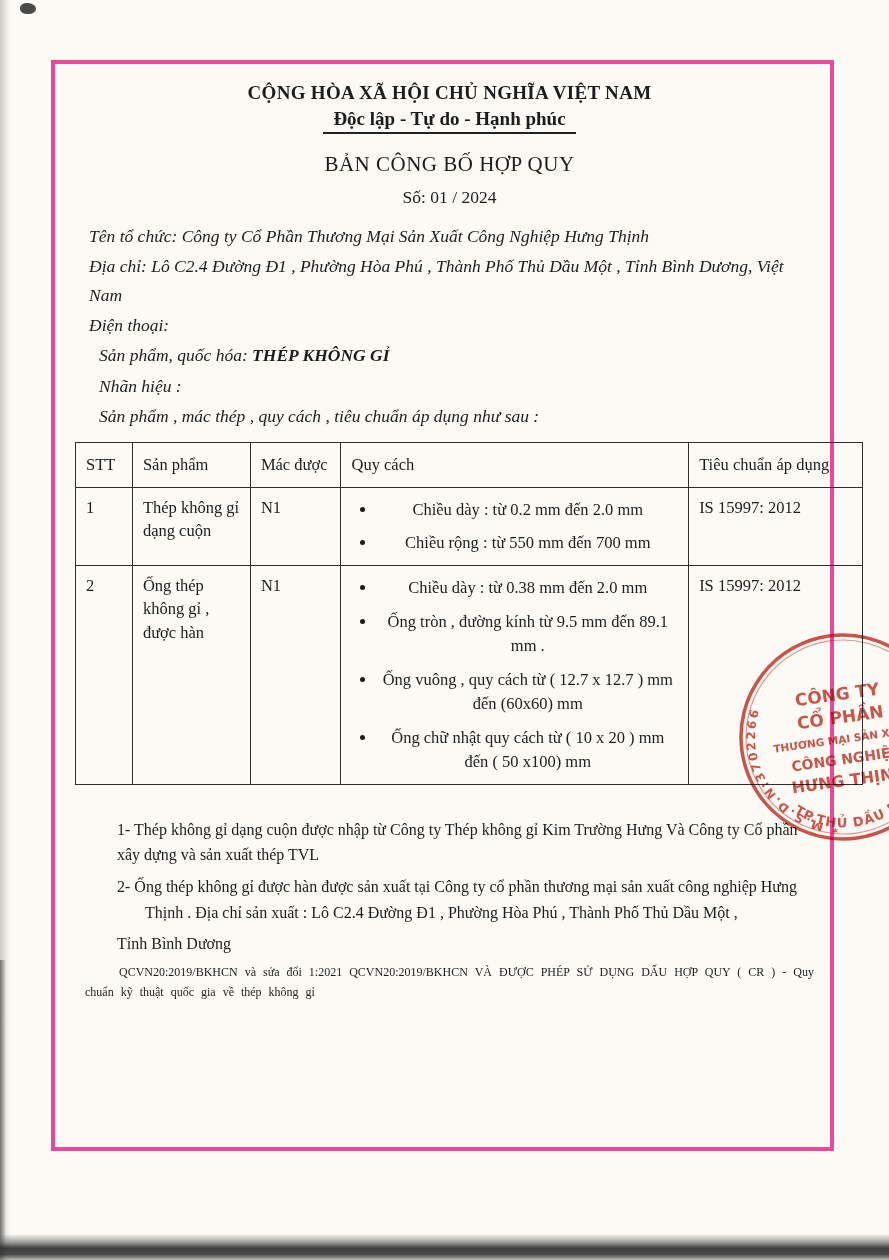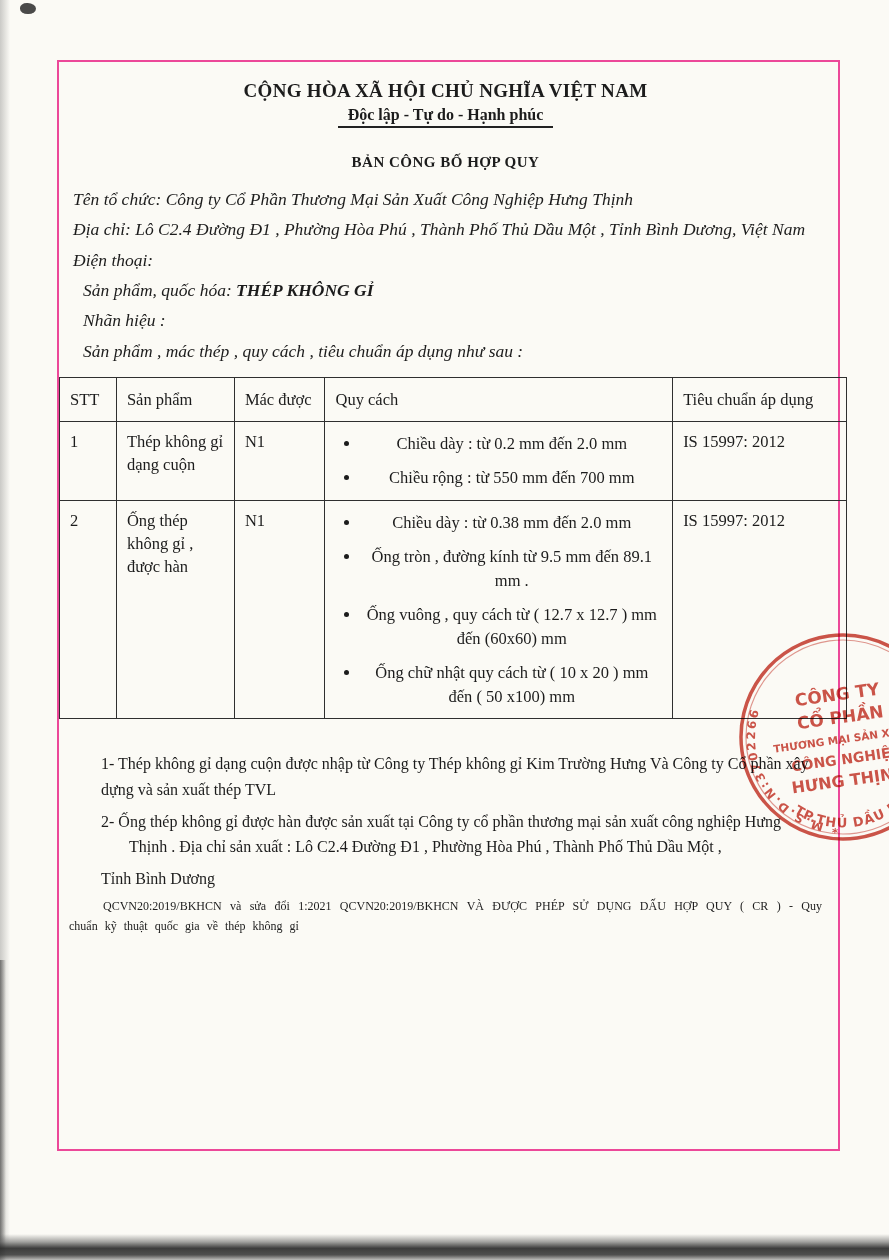--- a/index.html
+++ b/index.html
@@ -3,29 +3,29 @@
 <meta charset="utf-8">
 <style>
   html,body{margin:0;padding:0;}
   body{
     width:889px;height:1260px;position:relative;overflow:hidden;
     background:#fbfaf5;
     font-family:"Liberation Serif", serif;
     color:#1c1c1c;
   }
   .frame{
-    position:absolute;left:57px;top:60px;width:783px;height:1091px;
-    border:2px solid #ec4899;box-sizing:border-box;
-    padding:14px 6px 10px 0;
+    position:absolute;left:51px;top:60px;width:783px;height:1091px;
+    border:4px solid #ec4899;box-sizing:border-box;
+    padding:14px 6px 10px 20px;
   }
   .center{text-align:center;}
   .nat-line1{font-size:19px;font-weight:bold;letter-spacing:.3px;margin-top:4px;}
-  .nat-line2{font-size:16px;font-weight:bold;margin-top:4px;}
+  .nat-line2{font-size:19px;font-weight:bold;margin-top:4px;}
   .nat-line2 span{display:inline-block;border-bottom:2px solid #222;padding:0 10px 2px 10px;}
-  .doc-title{font-size:15px;font-weight:bold;letter-spacing:.5px;margin-top:26px;}
+  .doc-title{font-size:21px;font-weight:normal;letter-spacing:.5px;margin-top:18px;}
   .doc-number{font-size:17.5px;margin-top:10px;}
   .intro{margin:14px 14px 0 14px;font-size:17.5px;line-height:1.62;}
   .intro p{margin:0 0 2px 0;font-style:italic;}
   .indent{padding-left:10px;}
   .bold{font-weight:bold;}
   table.spec{
     border-collapse:collapse;width:788px;margin:12px auto 0 auto;
     font-size:16.5px;
   }
   table.spec th, table.spec td{
@@ -82,20 +82,21 @@
 <body>
 
 <div class="frame">
 
   <div class="center nat-line1">CỘNG HÒA XÃ HỘI CHỦ NGHĨA VIỆT NAM</div>
   <div class="center nat-line2">
     <span>Độc lập - Tự do - Hạnh phúc</span>
   </div>
 
   <div class="center doc-title">BẢN CÔNG BỐ HỢP QUY</div>
+  <div class="center doc-number">Số: 01 / 2024</div>
 
   <div class="intro">
     <p>Tên tổ chức: Công ty Cổ Phần Thương Mại Sản Xuất Công Nghiệp Hưng Thịnh</p>
     <p>Địa chỉ: Lô C2.4 Đường Đ1 , Phường Hòa Phú , Thành Phố Thủ Dầu Một , Tỉnh Bình Dương, Việt Nam</p>
     <p>Điện thoại:</p>
     <p class="indent"><span>Sản phẩm, quốc hóa: </span><span class="bold">THÉP KHÔNG GỈ</span></p>
     <p class="indent">Nhãn hiệu :</p>
     <p class="indent">Sản phẩm , mác thép , quy cách , tiêu chuẩn áp dụng như sau :</p>
   </div>
 

